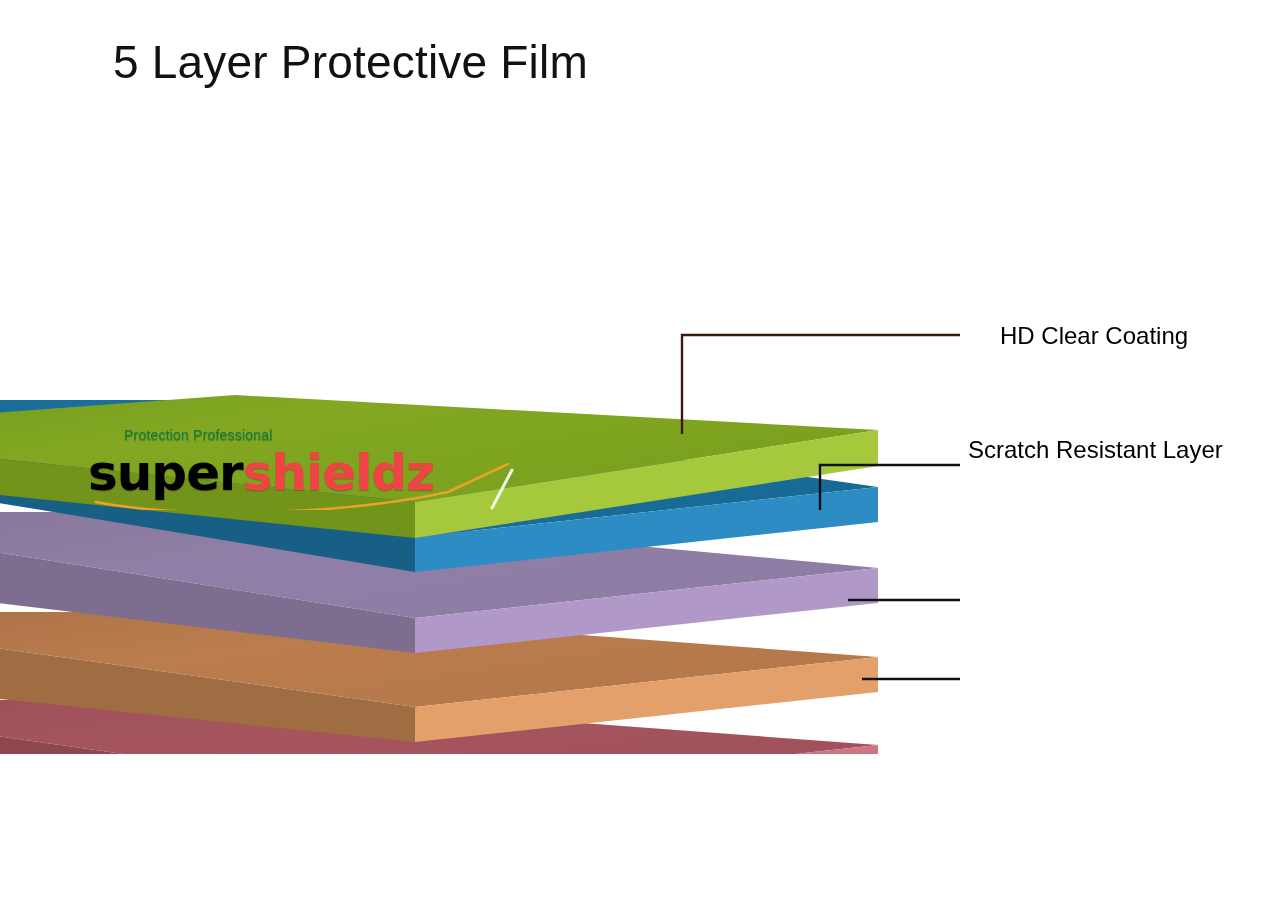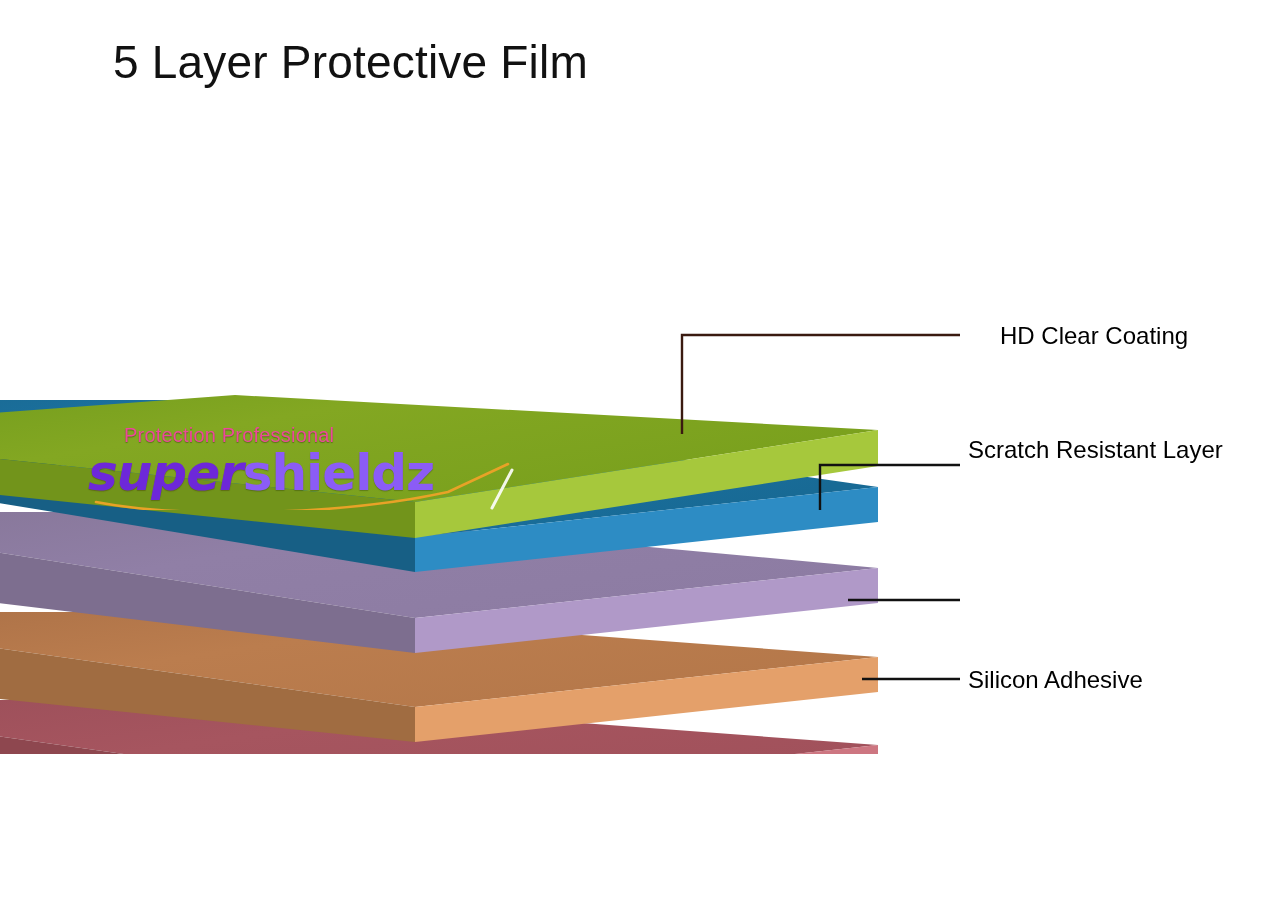--- a/index.html
+++ b/index.html
@@ -48,45 +48,44 @@
     left: 88px;
     top: 424px;
     width: 440px;
     height: 86px;
     pointer-events: none;
   }
   #logo-tagline {
     position: absolute;
     left: 36px;
     top: 0px;
-    font-size: 20px;
+    font-size: 14px;
     line-height: 23px;
-    color: #ec4899;
+    color: #15803d;
     letter-spacing: 0.2px;
     text-shadow: 0 1px 1px rgba(40,55,10,.45);
     white-space: nowrap;
   }
   #logo-wordmark {
     position: absolute;
     left: 0px;
     top: 20px;
     font-size: 50px;
     line-height: 58px;
     font-weight: 700;
     letter-spacing: -1px;
     white-space: nowrap;
     font-family: "DejaVu Sans", sans-serif;
   }
   #logo-super {
-    color: #6d28d9;
+    color: #000000;
     text-shadow: 0 1px 1px rgba(60,40,5,.35);
-    font-style: italic;
   }
   #logo-shieldz {
-    color: #8b5cf6;
+    color: #ef4444;
     text-shadow: 0 1px 1px rgba(40,55,10,.35);
     text-align: right;
   }
   #logo-swoosh {
     position: absolute;
     left: 0;
     top: 18px;
     width: 440px;
     height: 68px;
   }
@@ -185,16 +184,15 @@
     <div id="logo-wordmark">
       <span id="logo-super">super</span><span id="logo-shieldz">shieldz</span>
     </div>
   </div>
 
   <div class="callout" style="left:968px; top:322px;margin-left:32px;">HD Clear Coating</div>
 
   <div class="callout" style="left:968px; top:436px;">Scratch Resistant Layer</div>
 
 
-  <div class="callout" style="left:968px; top:666px;">Silicon Adhesive</div>
 
 
 </div>
 
 </body></html>

